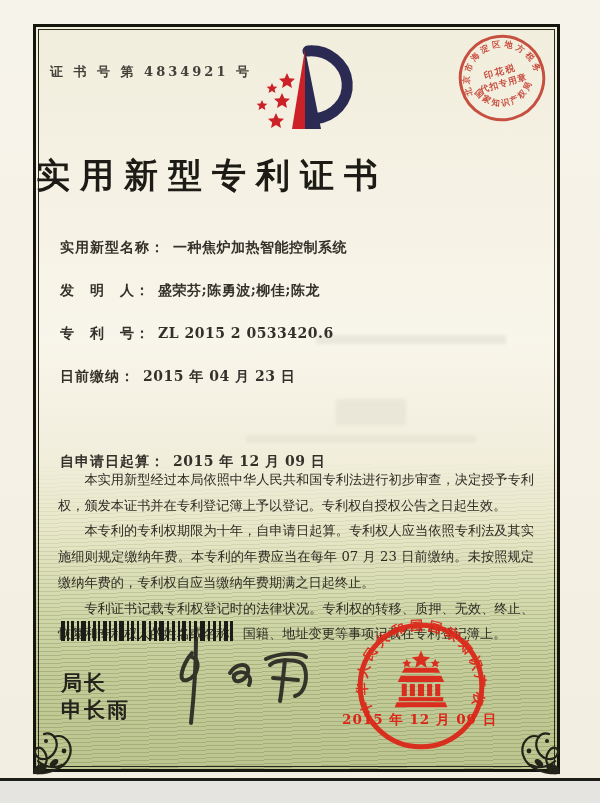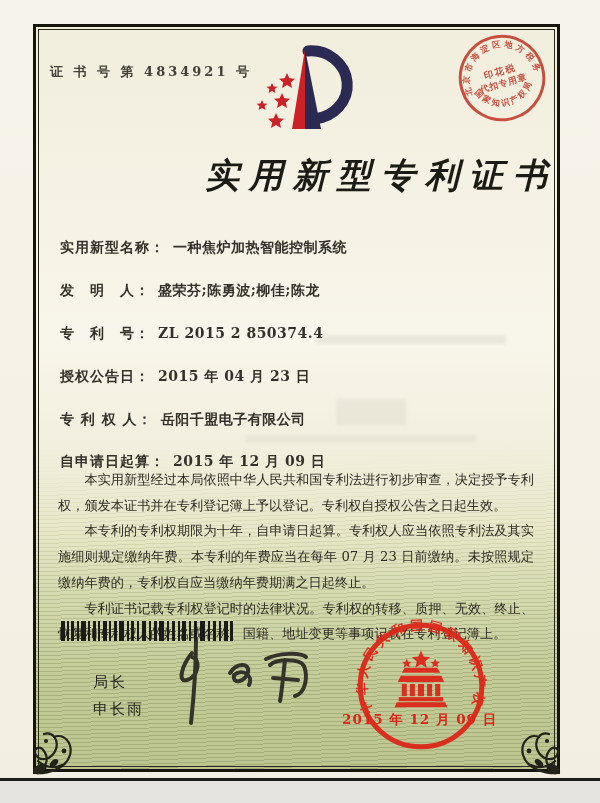--- a/index.html
+++ b/index.html
@@ -39,38 +39,38 @@
     position:absolute;left:14px;top:36px;
     font-size:13px;font-weight:700;letter-spacing:3px;color:#43413a;
   }
   .logo-box{position:absolute;left:206px;top:16px;width:130px;height:106px;}
   .tax-stamp{
     position:absolute;left:415px;top:0px;width:102px;height:102px;
     transform:rotate(-16deg);opacity:.88;
   }
   .title{
     position:absolute;left:0;top:126px;width:100%;
-    text-align:right;font-size:34px;font-weight:700;
-    letter-spacing:10px;color:#1d1b15;font-style:italic;
+    text-align:left;font-size:34px;font-weight:700;
+    letter-spacing:10px;color:#1d1b15;
   }
   .field-row{
     position:absolute;left:24px;width:480px;
     font-size:14px;font-weight:700;color:#33312a;white-space:nowrap;
   }
   .field-row .lbl{letter-spacing:1px;margin-right:8px;}
   .field-row .val{letter-spacing:.5px;}
   .paras{
     position:absolute;left:22px;top:440px;width:476px;
     font-size:13.2px;line-height:1.95;color:#2e2b23;text-align:justify;
   }
   .paras p{margin:0;text-indent:2em;}
   .barcode{position:absolute;left:25px;top:594px;width:172px;height:20px;}
   .signer{
-    position:absolute;left:57px;top:642px;
-    font-size:15px;font-weight:400;color:#25231c;line-height:27px;letter-spacing:2px;
+    position:absolute;left:25px;top:642px;
+    font-size:21px;font-weight:700;color:#25231c;line-height:27px;letter-spacing:2px;
   }
   .signature{position:absolute;left:118px;top:606px;width:180px;height:100px;}
   .office-seal{position:absolute;left:309px;top:583px;width:152px;height:152px;opacity:.93;}
   .seal-date{
     position:absolute;left:306px;top:684px;width:170px;
     font-size:13.5px;font-weight:700;color:#dc2417;letter-spacing:1px;
   }
   .footer{
     position:absolute;left:0;top:722px;width:100%;text-align:center;
     font-size:10.5px;font-weight:700;letter-spacing:3px;color:#3c3a2f;
@@ -132,27 +132,24 @@
 
     <div class="title">实用新型专利证书</div>
 
     <div class="field-row" style="top:212px">
       <span class="lbl">实用新型名称：</span><span class="val">一种焦炉加热智能控制系统</span>
     </div>
     <div class="field-row" style="top:255px">
       <span class="lbl">发　明　人：</span><span class="val">盛荣芬;陈勇波;柳佳;陈龙</span>
     </div>
     <div class="field-row" style="top:298px">
-      <span class="lbl">专　利　号：</span><span class="val">ZL 2015 2 850374.4</span>
+      <span class="lbl">专　利　号：</span><span class="val">ZL 2015 2 0533420.6</span>
     </div>
     <div class="field-row" style="top:341px">
-      <span class="lbl">授权公告日：</span><span class="val">2015 年 04 月 23 日</span>
-    </div>
-    <div class="field-row" style="top:384px">
-      <span class="lbl">专 利 权 人：</span><span class="val">岳阳千盟电子有限公司</span>
+      <span class="lbl">日前缴纳：</span><span class="val">2015 年 04 月 23 日</span>
     </div>
     <div class="field-row" style="top:426px">
       <span class="lbl">自申请日起算：</span><span class="val">2015 年 12 月 09 日</span>
     </div>
 
     <div class="paras">
       <p>本实用新型经过本局依照中华人民共和国专利法进行初步审查，决定授予专利权，颁发本证书并在专利登记簿上予以登记。专利权自授权公告之日起生效。</p>
       <p>本专利的专利权期限为十年，自申请日起算。专利权人应当依照专利法及其实施细则规定缴纳年费。本专利的年费应当在每年 07 月 23 日前缴纳。未按照规定缴纳年费的，专利权自应当缴纳年费期满之日起终止。</p>
       <p>专利证书记载专利权登记时的法律状况。专利权的转移、质押、无效、终止、恢复和专利权人的姓名或名称、国籍、地址变更等事项记载在专利登记簿上。</p>
     </div>

